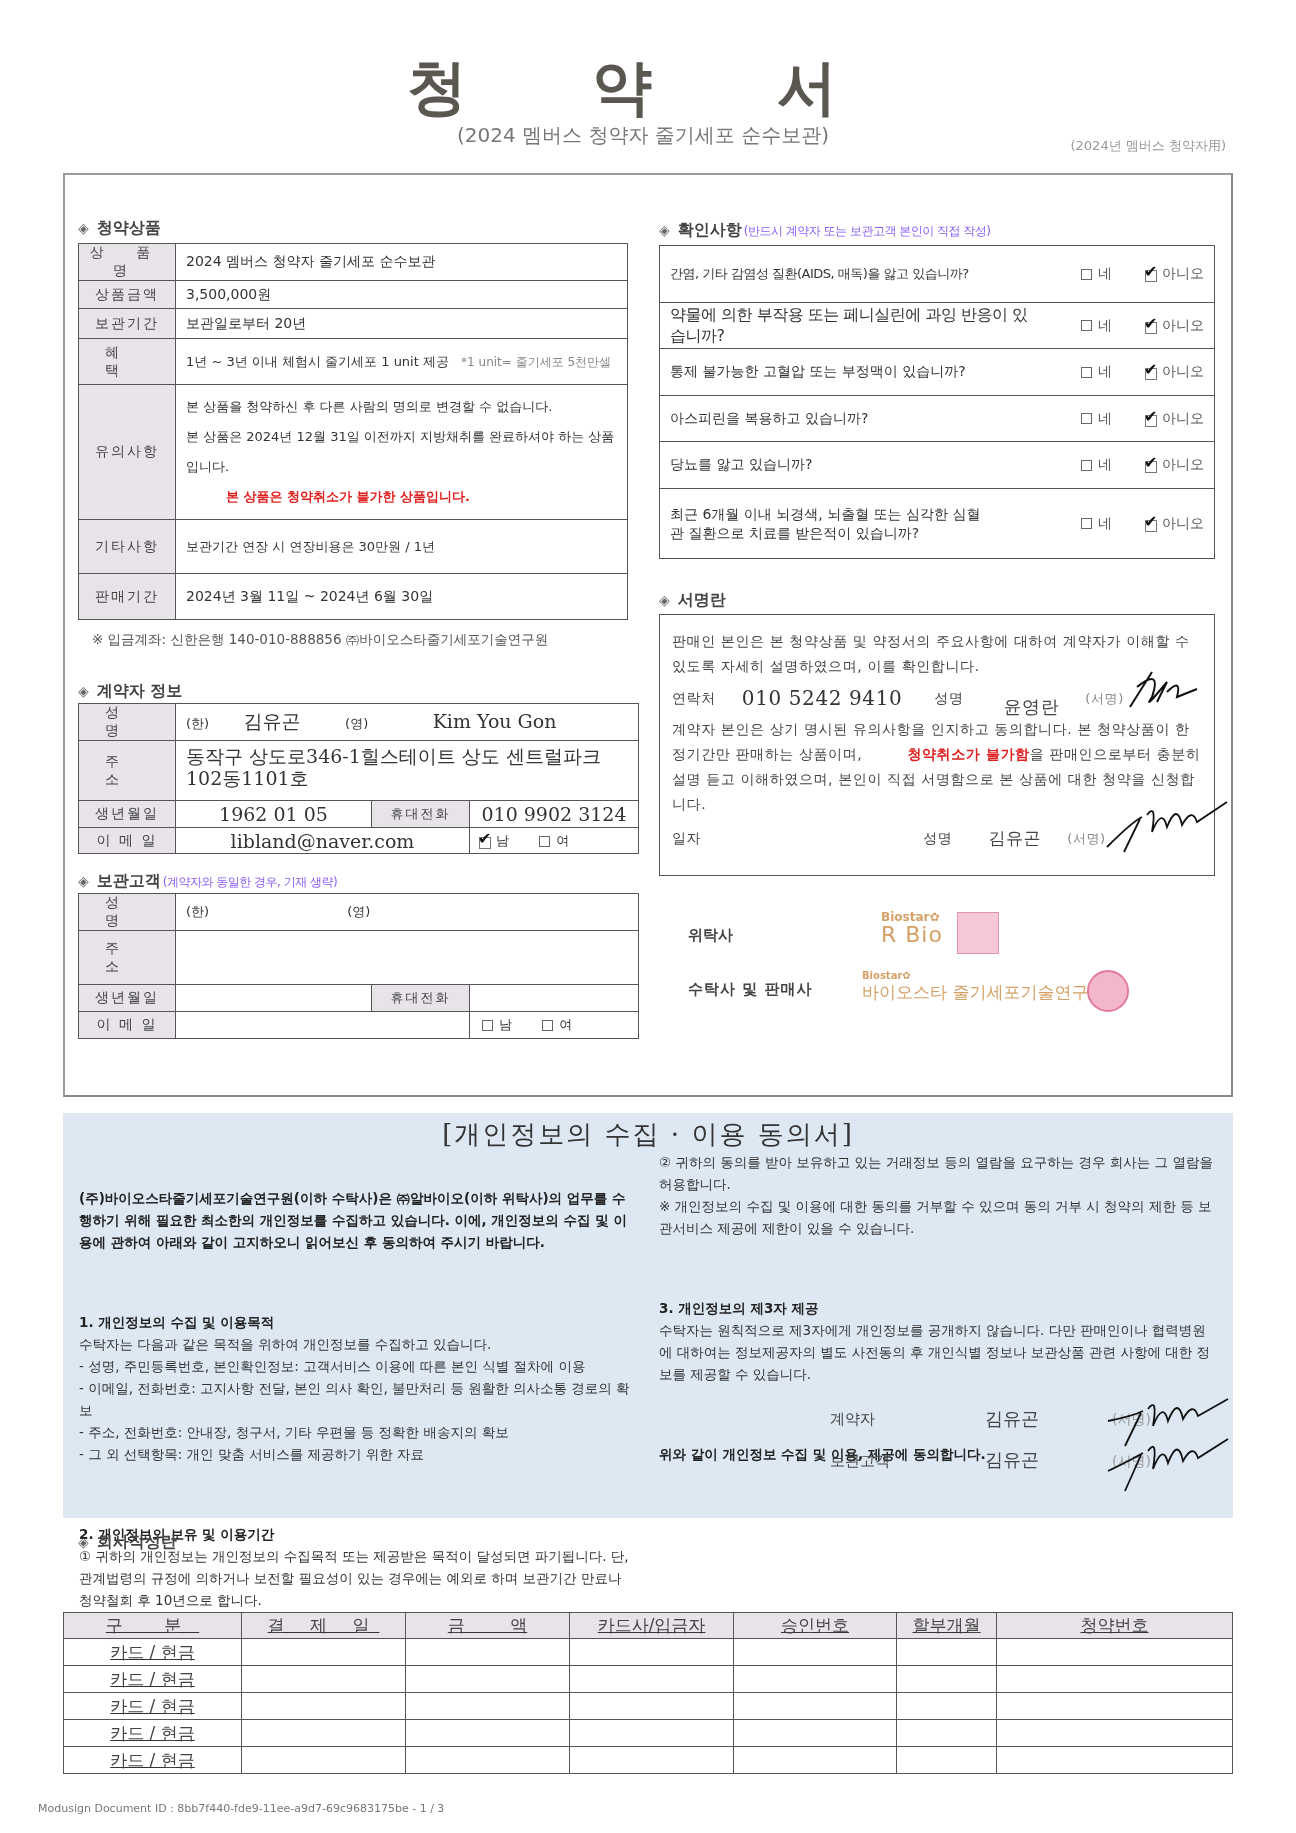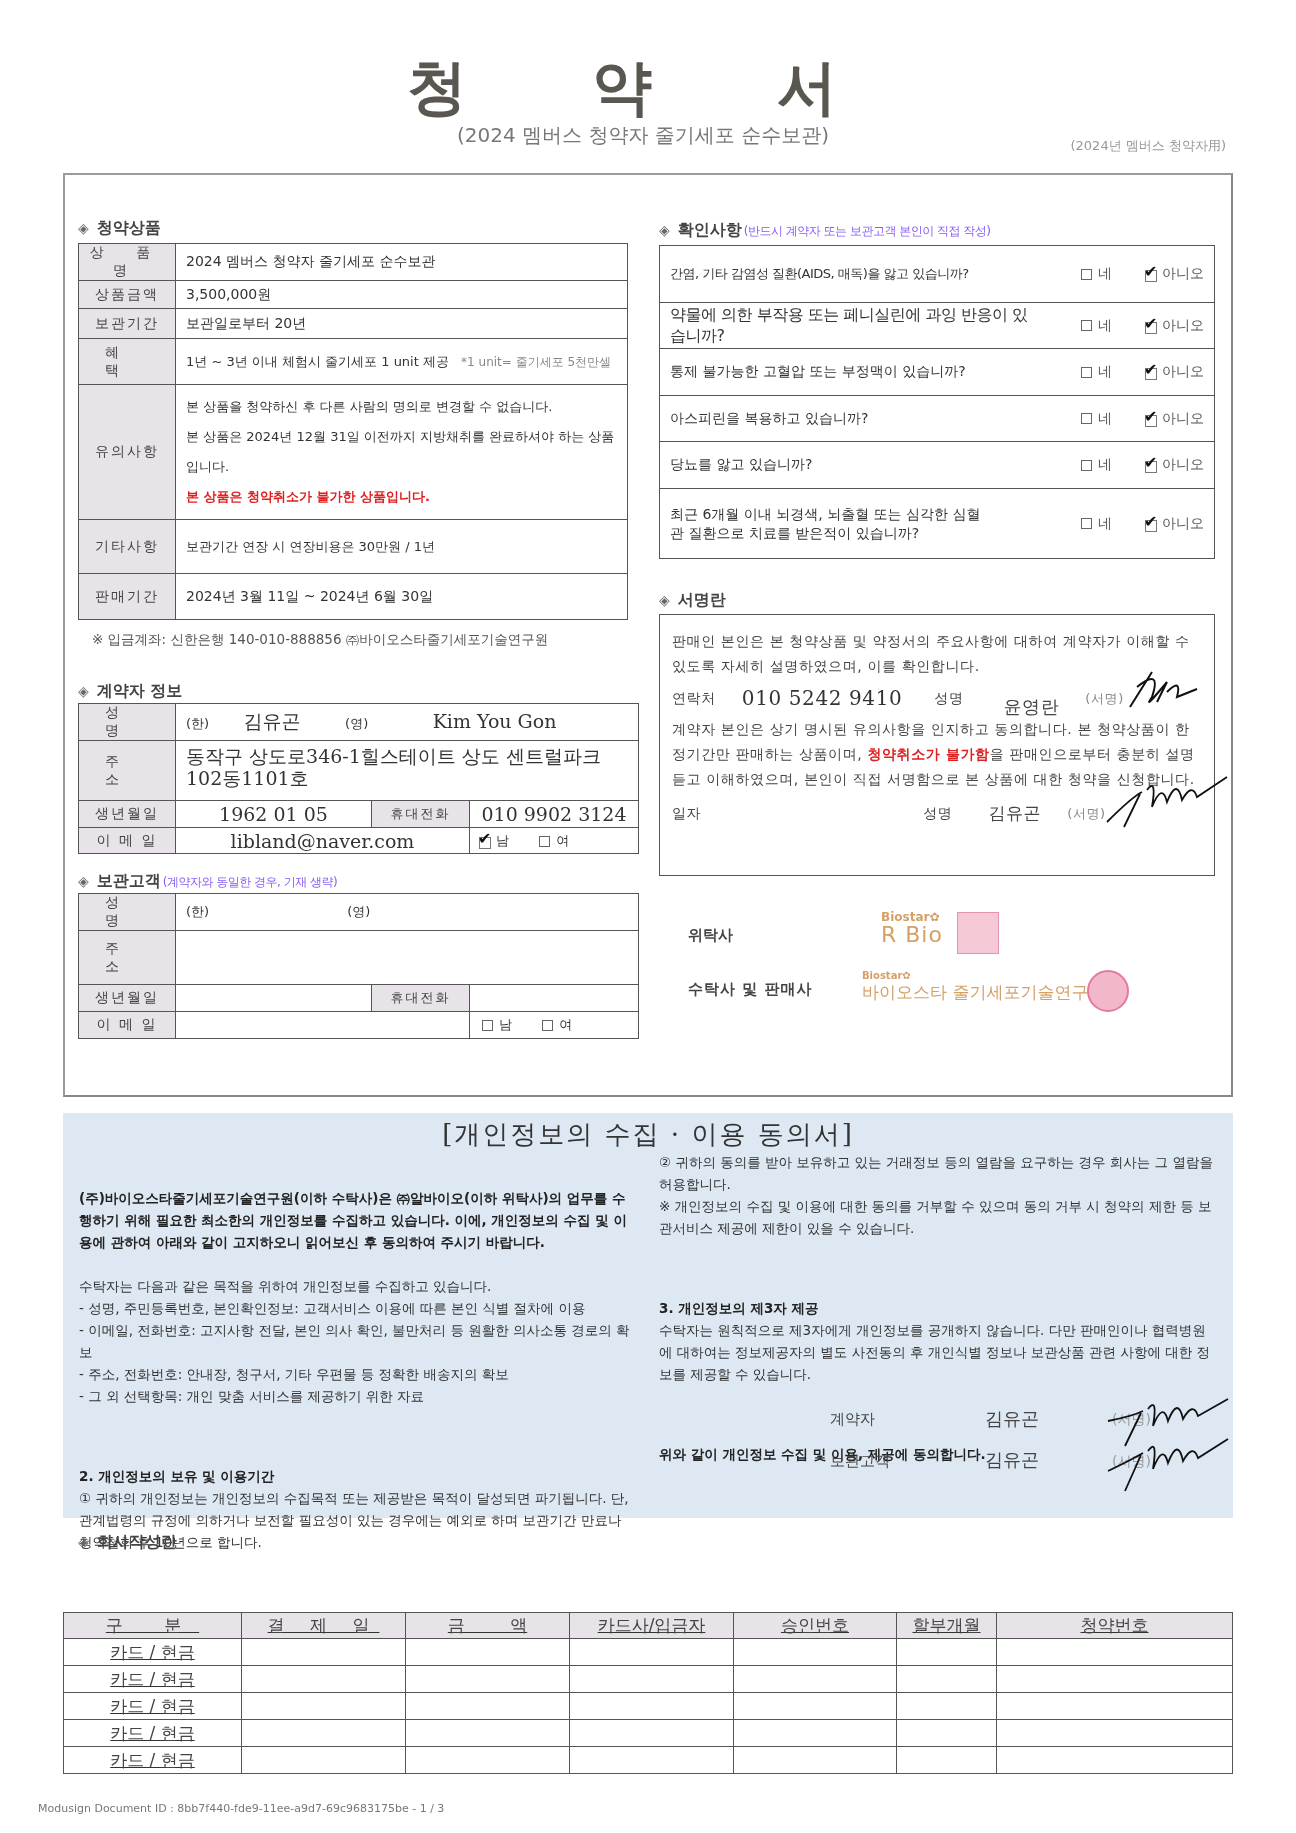--- a/index.html
+++ b/index.html
@@ -26,21 +26,21 @@
   .sec-head {
     position: absolute; font-size: 16px; font-weight: bold; color: #444;
     display: flex; align-items: baseline;
   }
   .sec-head .diamond { color: #666; font-size: 14px; margin-right: 8px; }
   .sec-head .sub { font-size: 12px; font-weight: normal; color: #8b5cf6; margin-left: 2px; letter-spacing: -0.5px; }
   table.form { position: absolute; border-collapse: collapse; font-size: 14px; }
   table.form td { border: 1.5px solid #555; padding: 0 10px; color: #333; }
   table.form td.lbl { background: #e7e3e8; text-align: center; color: #444; letter-spacing: 2px; width: 97px; padding: 0 4px; }
   table.form td.lbl.wide { letter-spacing: 14px; }
-  .red { color: #e02020; font-weight: bold; }
+  .red { color: #e02020; font-weight: bold; margin-left: 40px; }
   .muted { color: #888; font-size: 12px; }
   .hand { font-family: "DejaVu Serif", "Liberation Serif", serif; font-size: 19px; color: #333; }
   .q-table { position: absolute; left: 659px; top: 245px; width: 556px; border-collapse: collapse; font-size: 14px; }
   .q-table td { border: 1.5px solid #555; border-left: none; border-right: none; padding: 0 10px; }
   .q-table tr td:first-child { border-left: 1.5px solid #555; }
   .q-table tr td:last-child { border-right: 1.5px solid #555; }
   .q-table .opts { white-space: nowrap; text-align: right; width: 170px; color: #555; font-size: 14px; }
   .box-icon { display: inline-block; width: 11px; height: 11px; border: 1px solid #666; vertical-align: middle; margin-right: 6px; position: relative; }
   .check-icon { display: inline-block; width: 14px; height: 14px; vertical-align: middle; margin-right: 4px; position: relative; }
   .check-icon::before { content: ""; position: absolute; left: 1px; top: 3px; width: 10px; height: 10px; border: 1px solid #777; }
@@ -274,20 +274,21 @@
   <div class="logo-biostar" style="font-size:10px;"><span>Biostar</span><span>✿</span></div>
   <div class="logo-lab">바이오스타 줄기세포기술연구원</div>
 </div>
 <div class="stamp-rd" style="left:1087px; top:970px;"></div>
 
 <div class="consent-box">
   <div class="consent-title">[개인정보의 수집 · 이용 동의서]</div>
   <div class="col" style="left:16px; top:38px; width:560px;">
     <p class="b">(주)바이오스타줄기세포기술연구원(이하 수탁사)은 ㈜알바이오(이하 위탁사)의 업무를 수행하기 위해 필요한 최소한의 개인정보를 수집하고 있습니다. 이에, 개인정보의 수집 및 이용에 관하여 아래와 같이 고지하오니 읽어보신 후 동의하여 주시기 바랍니다.</p>
     <div class="gap"></div>
+    <p class="b">1. 개인정보의 수집 및 이용목적</p>
     <p>수탁자는 다음과 같은 목적을 위하여 개인정보를 수집하고 있습니다.</p>
     <p>- 성명, 주민등록번호, 본인확인정보: 고객서비스 이용에 따른 본인 식별 절차에 이용</p>
     <p>- 이메일, 전화번호: 고지사항 전달, 본인 의사 확인, 불만처리 등 원활한 의사소통 경로의 확보</p>
     <p>- 주소, 전화번호: 안내장, 청구서, 기타 우편물 등 정확한 배송지의 확보</p>
     <p>- 그 외 선택항목: 개인 맞춤 서비스를 제공하기 위한 자료</p>
     <div class="gap"></div>
     <p class="b">2. 개인정보의 보유 및 이용기간</p>
     <p>① 귀하의 개인정보는 개인정보의 수집목적 또는 제공받은 목적이 달성되면 파기됩니다. 단, 관계법령의 규정에 의하거나 보전할 필요성이 있는 경우에는 예외로 하며 보관기간 만료나 청약철회 후 10년으로 합니다.</p>
   </div>
   <div class="col" style="left:596px; top:38px; width:560px;">

